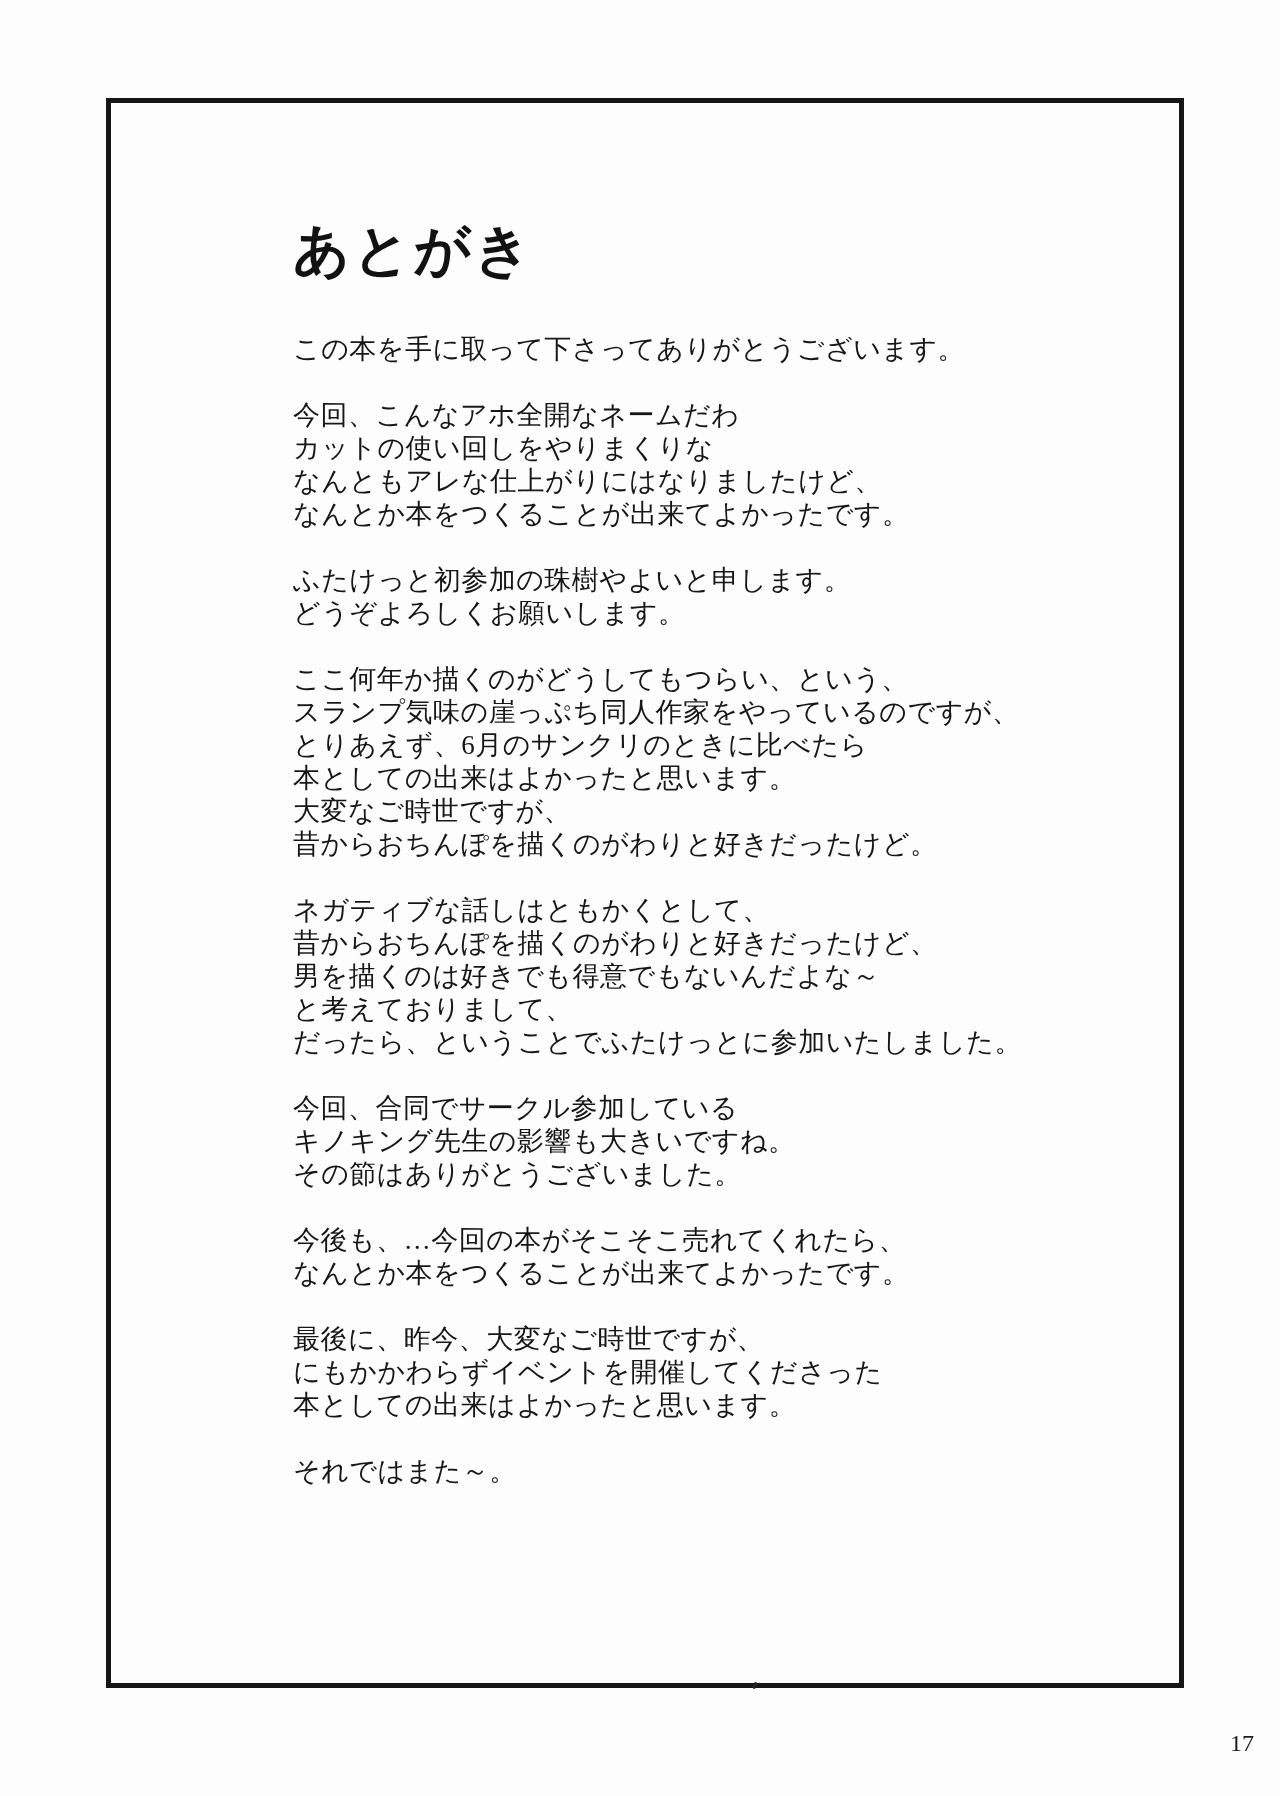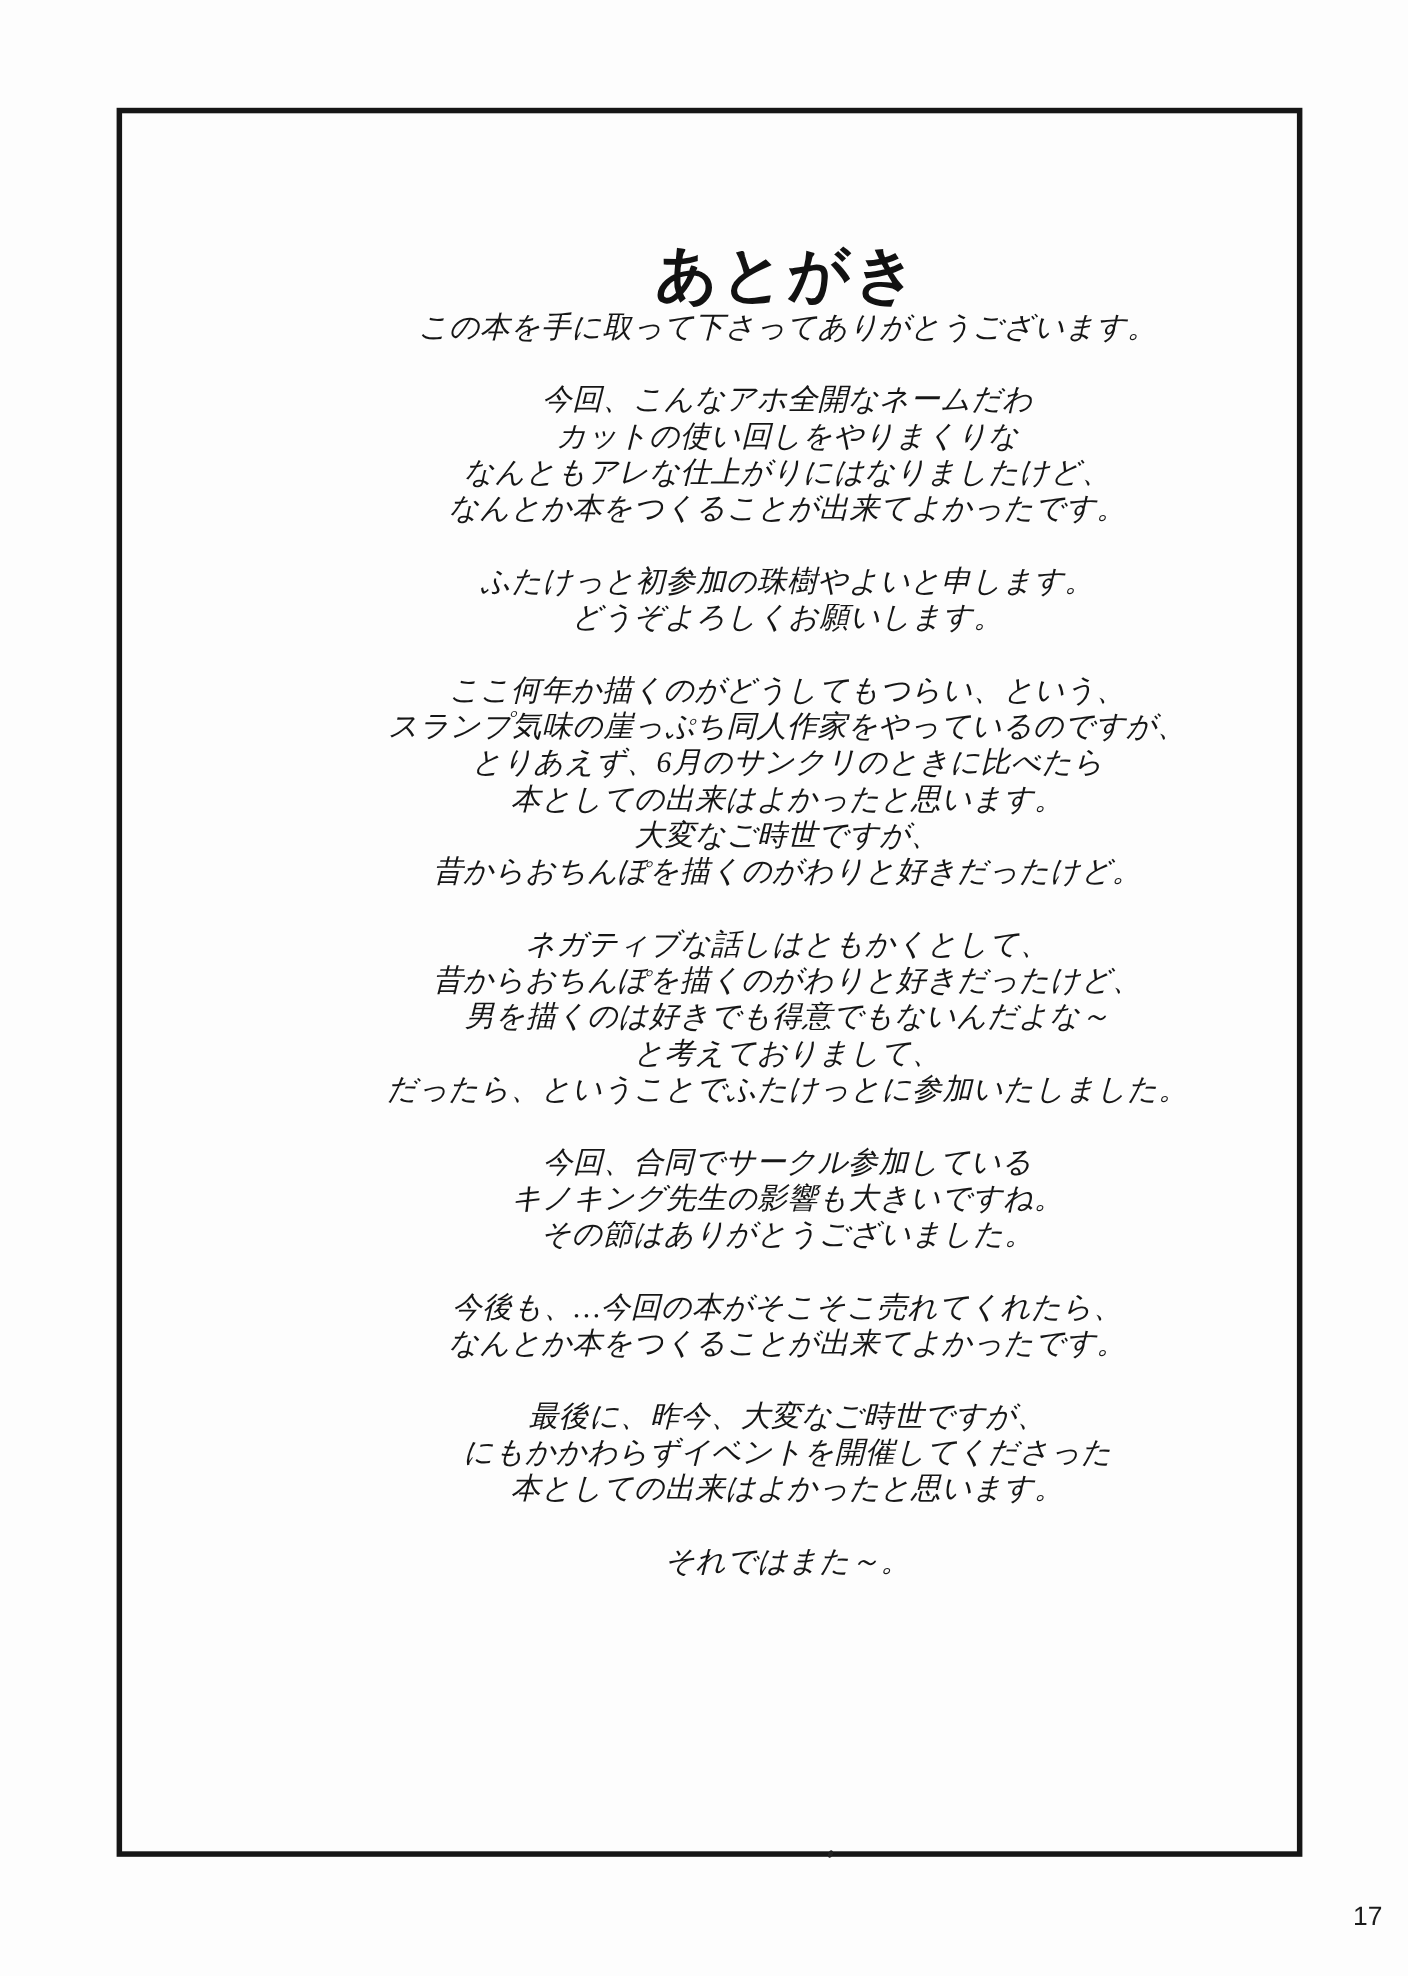--- a/index.html
+++ b/index.html
@@ -17,55 +17,54 @@
   }
   .frame {
     position: absolute;
     left: 106px;
     top: 98px;
     width: 1078px;
     height: 1590px;
     border: 5px solid #161616;
     box-sizing: border-box;
     background: #fdfdfd;
-    text-align: center;
   }
   .content {
     position: absolute;
     left: 182px;
     top: 0;
     right: 40px;
   }
   .page-title {
     margin: 0;
     padding-top: 116px;
     font-size: 56px;
     line-height: 62px;
     font-weight: 700;
     letter-spacing: 3px;
     color: #121212;
   }
   .paragraphs {
-    font-style: italic;
+    margin-top: 52px;
   }
   .para {
     margin: 0 0 33px 0;
   }
   .line {
     font-size: 27px;
     line-height: 33px;
     letter-spacing: 0.5px;
     white-space: nowrap;
     color: #161616;
   }
   .page-number {
     position: absolute;
     left: 1230px;
     top: 1730px;
-    font-family: Liberation Sans, sans-serif;
+    font-family: Liberation Serif, serif;
     font-size: 24px;
     line-height: 26px;
     color: #1c1c1c;
   }
   .ink-speck {
     position: absolute;
     left: 753px;
     top: 1682px;
     width: 4px;
     height: 7px;

